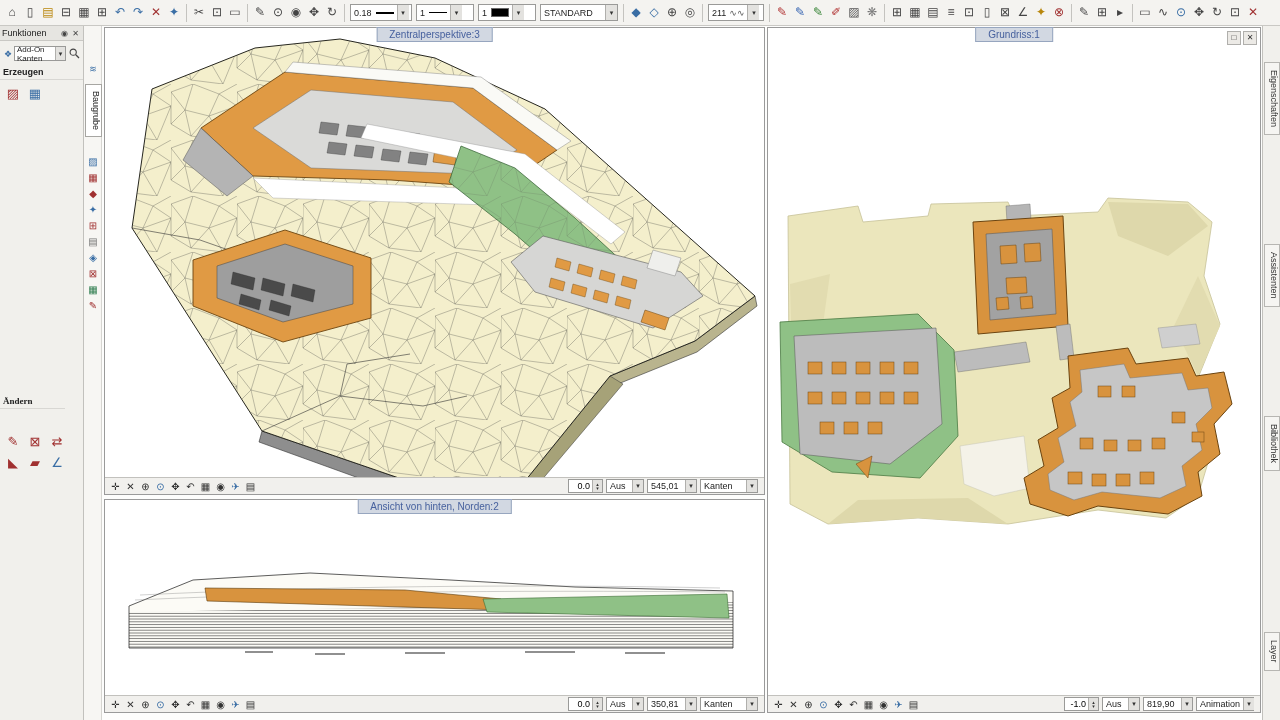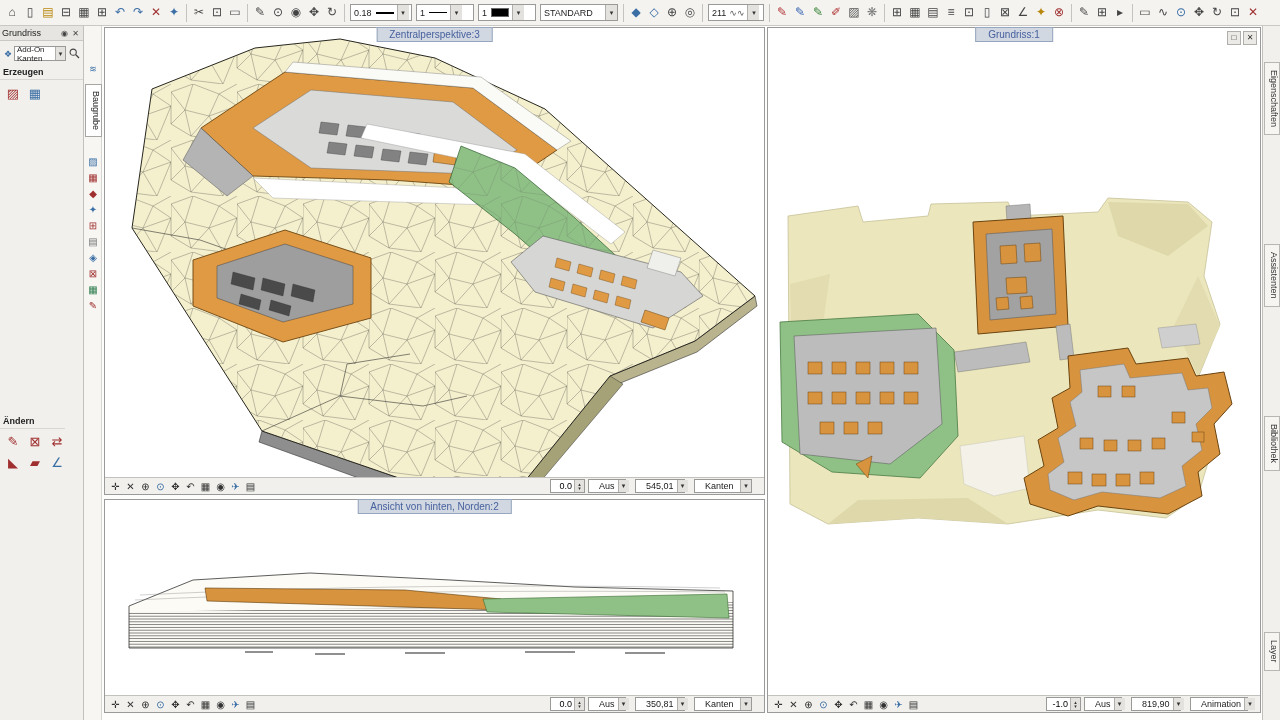--- a/index.html
+++ b/index.html
@@ -31,21 +31,21 @@
   .fp-close::after{content:"✕";}
   .fp-addon{display:flex;align-items:center;margin:5px 2px 4px 2px;}
   .addon-ic{width:12px;text-align:center;font-size:9px;color:#3a6ea5;}
   .addon-ic::after{content:"❖";}
   .addon-dd{flex:1;display:flex;align-items:center;height:15px;background:#fff;border:1px solid #9a9a98;font-size:8px;color:#222;padding-left:2px;box-sizing:border-box;}
   .addon-dd .dda{width:9px;}
   .fp-search{width:13px;height:13px;margin-left:2px;display:flex;align-items:center;justify-content:center;}
   .fp-sec{font-size:9px;font-weight:bold;color:#222;padding:2px 3px;border-bottom:1px solid #d8d7d3;}
   .fp-icons{display:flex;flex-wrap:wrap;padding:3px 2px;}
   .fpi{width:22px;height:21px;line-height:21px;text-align:center;font-size:13px;}
-  .sec-modify{position:absolute;left:0;top:388px;width:65px;box-sizing:border-box;}
+  .sec-modify{position:absolute;left:0;top:368px;width:65px;box-sizing:border-box;font-family:Liberation Serif, serif;}
   .icons-modify{position:absolute;left:0;top:402px;width:84px;}
 
   
   #lstrip{position:absolute;left:84px;top:26px;width:18px;height:694px;background:#f7f6f3;border-right:1px solid #d6d5d1;box-sizing:border-box;}
   .ls-top{position:absolute;left:2px;top:38px;width:14px;text-align:center;font-size:9px;}
   .vtab-baugrube{position:absolute;left:1px;top:58px;width:15px;padding:6px 0;background:#fff;border:1px solid #a7a6a2;writing-mode:vertical-rl;font-size:9px;color:#222;text-align:center;}
   .ls-icons{position:absolute;left:1px;top:128px;width:16px;}
   .lsi{display:block;width:16px;height:16px;line-height:16px;text-align:center;font-size:10px;}
 
   
@@ -66,21 +66,21 @@
   .vp-canvas svg{width:100%;height:100%;display:block;}
   .vp-status{position:absolute;left:0;right:0;bottom:0;height:17px;background:#f1f0ed;border-top:1px solid #c2c1bd;display:flex;align-items:center;padding:0 3px;box-sizing:border-box;z-index:4;}
   .vs-icons{display:flex;align-items:center;flex:1;}
   .vsi{width:15px;height:15px;line-height:15px;text-align:center;font-size:10px;}
   .vs-right{display:flex;align-items:center;}
   .spin{display:flex;align-items:center;height:14px;background:#fff;border:1px solid #9a9a98;font-size:9px;padding-left:3px;margin-right:3px;box-sizing:border-box;}
   .spin-val{min-width:18px;text-align:right;}
   .spin-arrows{display:flex;flex-direction:column;margin-left:2px;border-left:1px solid #b0afac;background:#e3e2df;height:100%;justify-content:center;width:9px;align-items:center;}
   .spin-arrows::before{content:"▴";font-size:5px;line-height:4px;color:#333;}
   .spin-arrows::after{content:"▾";font-size:5px;line-height:4px;color:#333;}
-  .sdd{display:flex;align-items:center;height:14px;background:#fff;border:1px solid #9a9a98;font-size:9px;color:#222;padding-left:10px;margin-right:9px;box-sizing:border-box;}
+  .sdd{display:flex;align-items:center;height:14px;background:#fff;border:1px solid #9a9a98;font-size:9px;color:#222;padding-left:3px;margin-right:3px;box-sizing:border-box;}
   .sdd .dda{height:100%;width:10px;}
   .sw-aus{width:38px;}.sw-elev{width:50px;}.sw-mode{width:58px;}
   .win-btns{position:absolute;right:3px;top:3px;z-index:6;display:flex;}
   .wbtn{width:12px;height:12px;line-height:12px;text-align:center;font-size:8px;color:#333;border:1px solid #b0afac;background:#eceae6;margin-left:2px;}
 </style>
 </head>
 <body>
 
 <div class="app">
 
@@ -189,21 +189,21 @@
         <span class="tbi" style="color: rgb(58, 110, 165);">⊙</span>
         <span class="tbi" style="color: rgb(68, 68, 68);">✥</span>
         <span class="tbi" style="color: rgb(68, 68, 68);">↻</span>
         <span class="tbi" style="color: rgb(68, 68, 68);">⊡</span>
         <span class="tbi" style="color: rgb(160, 48, 48);">✕</span>
       </div>
   </div>
 
   <div id="fpanel">
     <div class="fp-title">
-      <span class="t">Grundriss</span>
+      <span class="t">Funktionen</span>
       <span class="fp-pin"></span>
       <span class="fp-close"></span>
     </div>
     <div class="fp-addon">
       <span class="addon-ic"></span>
       <span class="addon-dd">
         <span>Add-On Kanten</span>
         <span style="flex:1"></span>
         <span class="dda"></span>
       </span>

